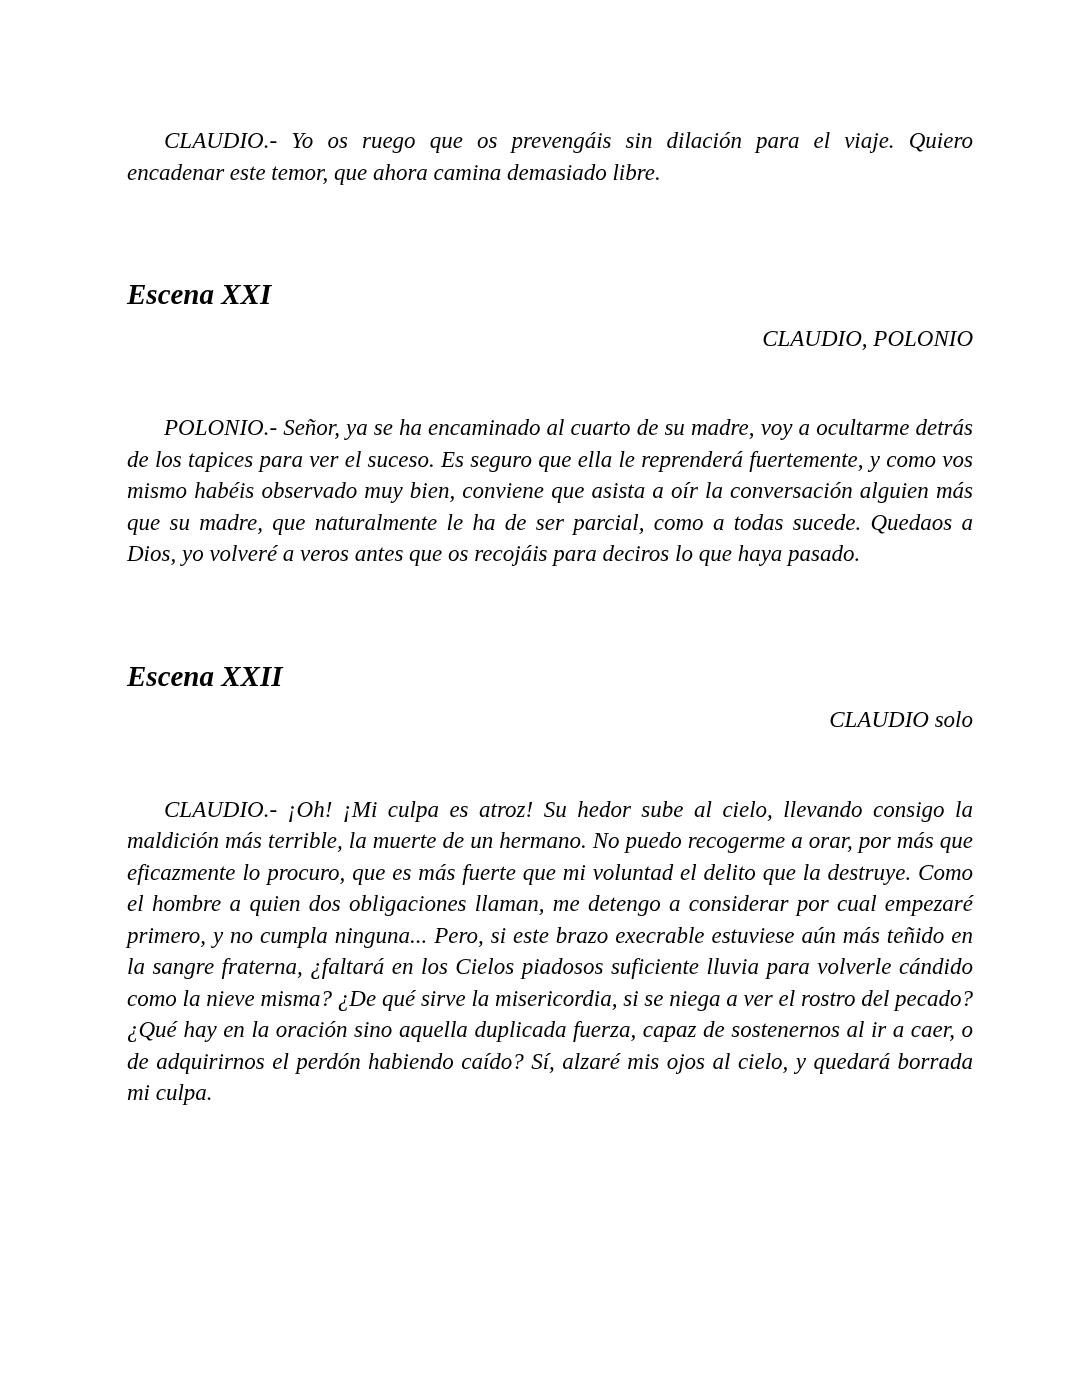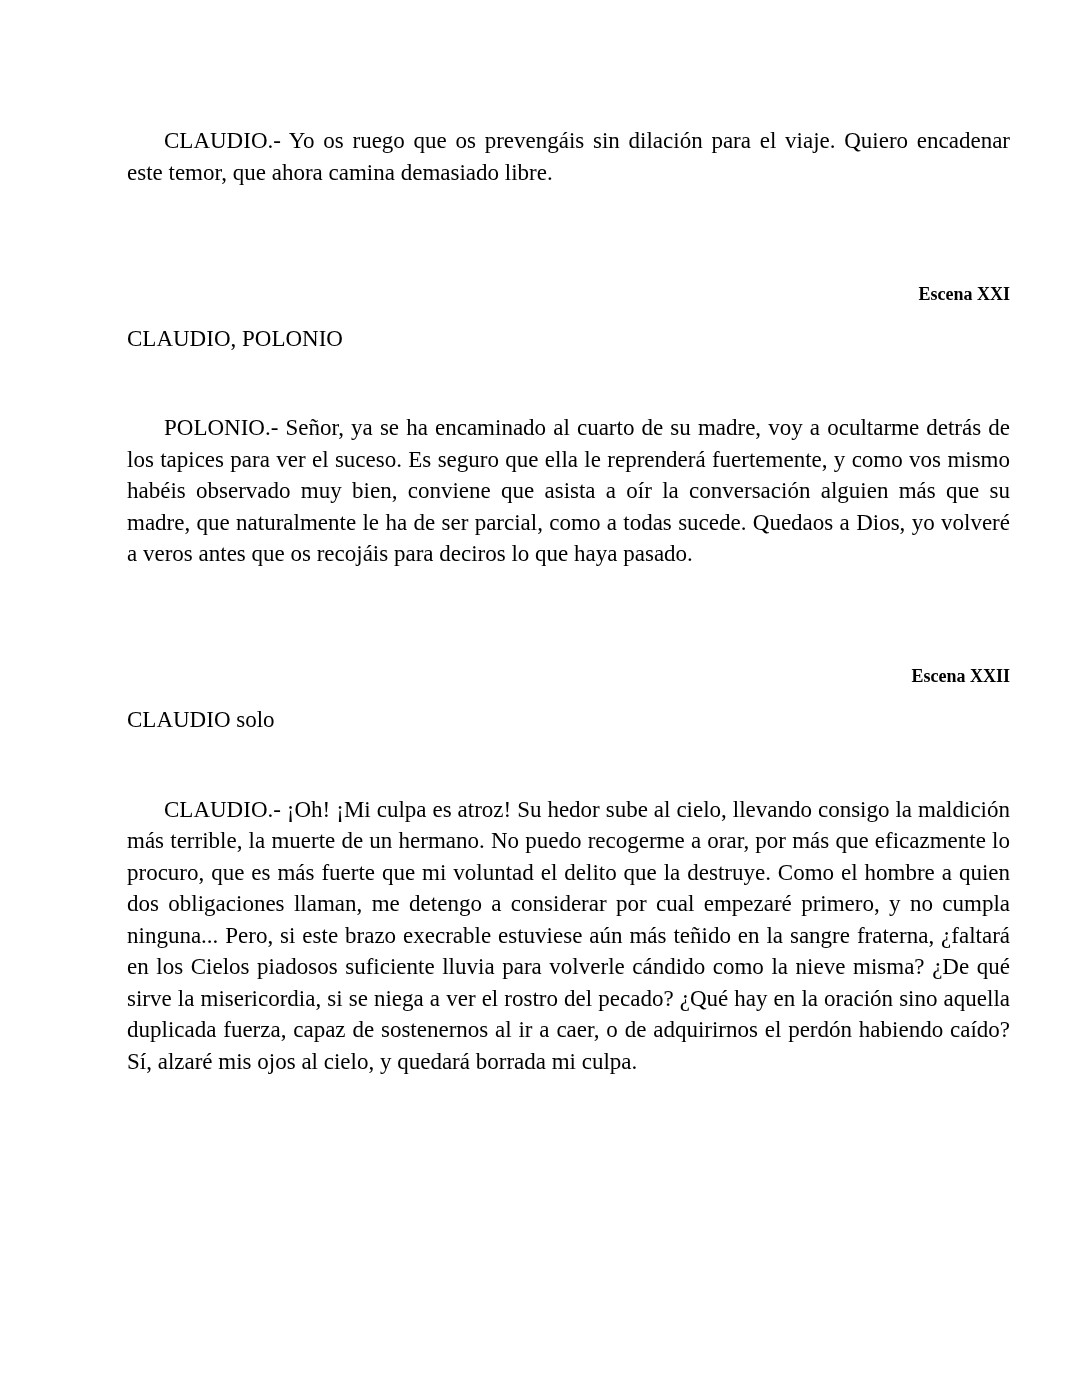--- a/index.html
+++ b/index.html
@@ -11,43 +11,44 @@
       position: relative;
       width: 1080px;
       height: 1397px;
       background: #ffffff;
       color: #000000;
       font-family: "Liberation Serif", serif;
       overflow: hidden;
       box-sizing: border-box;
     }
     .content {
-      padding: 125px 70px 0 127px;
+      padding: 125px 107px 0 127px;
       font-size: 23px;
       line-height: 31.5px;
+      font-style: italic;
     }
     .dialogue {
       margin: 0 0 12px 0;
       text-indent: 37px;
       text-align: justify;
     }
     .dialogue:last-child {
       margin-bottom: 0;
       margin-top: 22px;
     }
     .scene-title {
-      font-size: 18px;
+      font-size: 29px;
       font-weight: bold;
-      text-align: right;
+      text-align: left;
       text-indent: 0;
       margin: 91px 0 12px 0;
       line-height: 31.5px;
     }
     .scene-cast {
-      text-align: left;
+      text-align: right;
       text-indent: 0;
       margin: 8px 0 58px 0;
     }
   </style>
 </head>
 <body>
 
 <div class="page">
   <div class="content">
 

